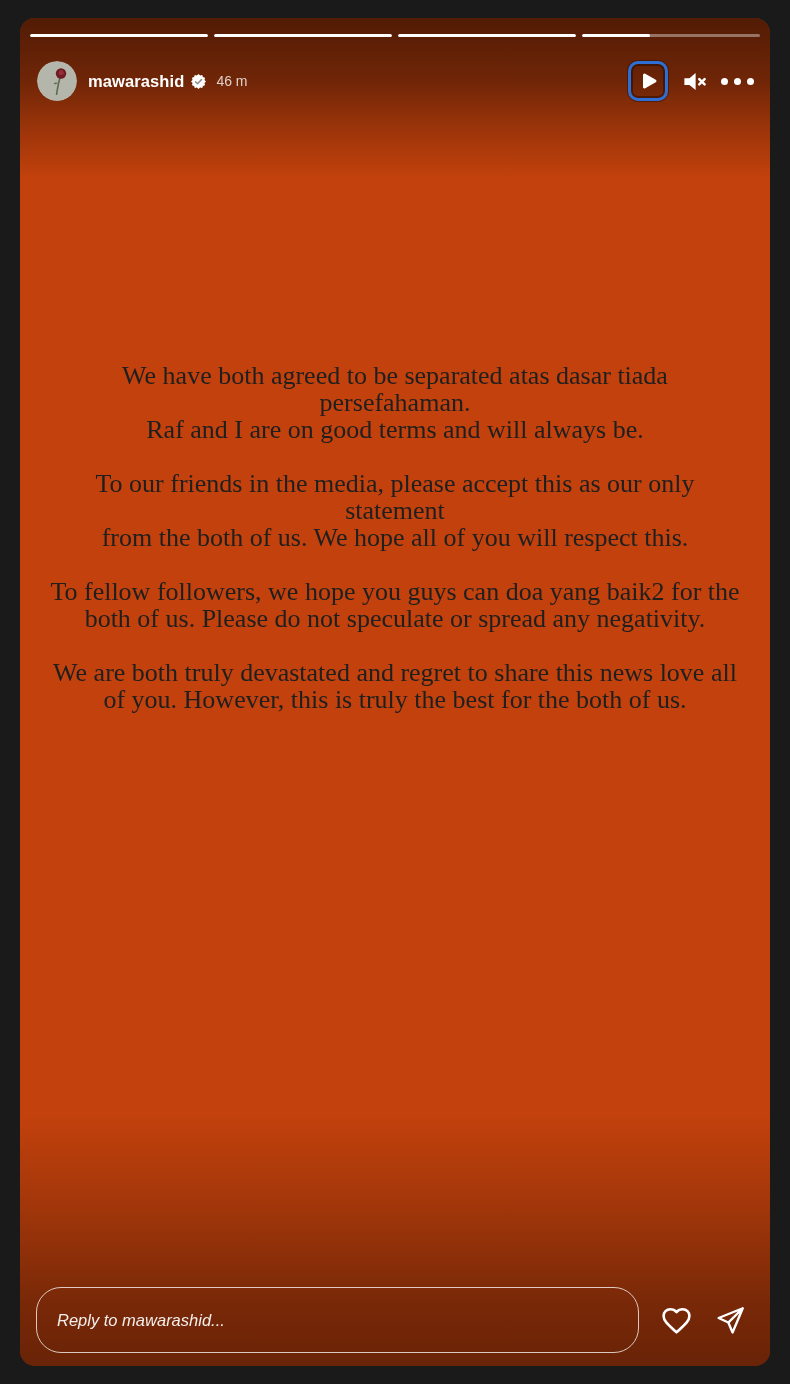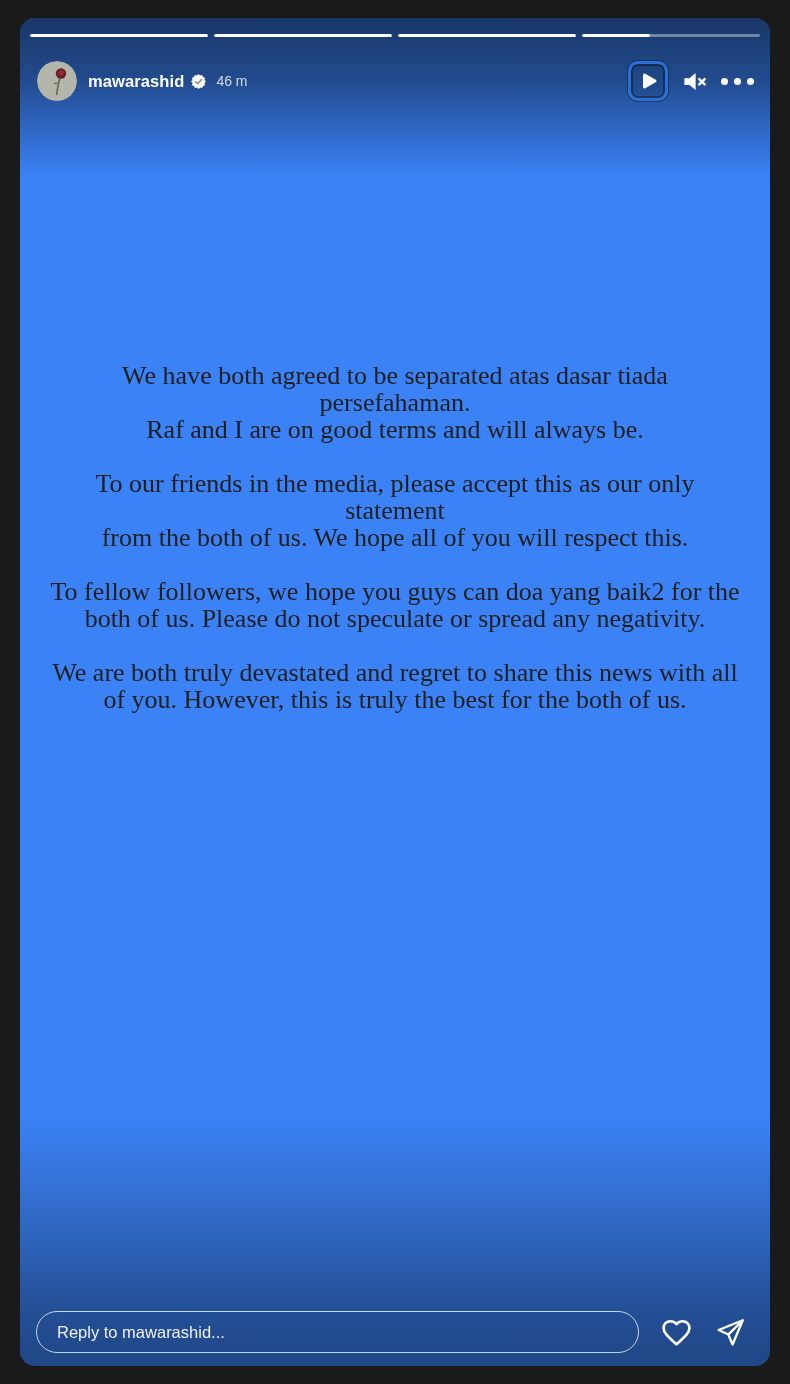--- a/index.html
+++ b/index.html
@@ -2,21 +2,21 @@
 <html style="--focus-ring: #2e6fd6;"><head>
 <meta charset="utf-8">
 <style>
   html,body{margin:0;padding:0;}
   body{
     width:790px;height:1384px;background:#1a1a1a;
     font-family:"Liberation Sans",sans-serif;position:relative;overflow:hidden;
   }
   .story-card{
     position:absolute;top:18px;left:20px;width:750px;height:1348px;
-    background:#3b82f6;border-radius:15px;overflow:hidden;
+    background:#c2410c;border-radius:15px;overflow:hidden;
   }
   .scrim-top{
     position:absolute;top:0;left:0;right:0;height:160px;pointer-events:none;
     background:linear-gradient(180deg,rgba(0,0,0,0.58) 0%,rgba(0,0,0,0.42) 40%,rgba(0,0,0,0.18) 72%,rgba(0,0,0,0) 100%);
   }
   .scrim-bottom{
     position:absolute;bottom:0;left:0;right:0;height:250px;pointer-events:none;
     background:linear-gradient(0deg,rgba(0,0,0,0.46) 0%,rgba(0,0,0,0.38) 25%,rgba(0,0,0,0.16) 65%,rgba(0,0,0,0) 100%);
   }
   .progress-track{
@@ -56,23 +56,23 @@
   .arabic{
     font-size:20px;line-height:1.5;margin:0 0 30px 0;direction:rtl;
   }
   .para{
     font-size:26px;line-height:27px;margin:0 0 27px 0;white-space:pre-line;
   }
   .footer{
     position:absolute;bottom:13px;left:16px;right:24px;display:flex;align-items:center;z-index:5;
   }
   .reply-input{
-    flex:1;height:42px;border-radius:25px;border:1px solid rgba(255,255,255,0.75);
+    flex:1;height:66px;border-radius:25px;border:1px solid rgba(255,255,255,0.75);
     background:transparent;color:#ffffff;font-size:16.5px;padding:0 20px;outline:none;
-    font-family:"Liberation Sans",sans-serif;margin-right:21px;box-sizing:border-box;
+    font-family:"Liberation Sans",sans-serif;margin-right:21px;box-sizing:border-box;font-style:italic;
   }
   .reply-input::placeholder{color:rgba(255,255,255,0.92);}
   .footer .icon-btn + .icon-btn{margin-left:22px;}
 </style>
 </head>
 <body>
 
 <div class="story-card">
 
   <div class="scrim-top"></div>
@@ -140,21 +140,21 @@
     </div>
   </div>
 
   <div class="content">
     <p class="para">We have both agreed to be separated atas dasar tiada persefahaman.
 Raf and I are on good terms and will always be.</p>
     <p class="para">To our friends in the media, please accept this as our only statement
 from the both of us. We hope all of you will respect this.</p>
     <p class="para">To fellow followers, we hope you guys can doa yang baik2 for the
 both of us. Please do not speculate or spread any negativity.</p>
-    <p class="para">We are both truly devastated and regret to share this news with all
+    <p class="para">We are both truly devastated and regret to share this news love all
 of you. However, this is truly the best for the both of us.</p>
   </div>
 
   <div class="footer">
     <input class="reply-input" type="text" placeholder="Reply to mawarashid..." style="">
     <button class="icon-btn">
       <span style="display:flex;">
         <svg width="33" height="33" viewBox="0 0 24 24">
           <path d="M16.5 3.8c-1.74 0-3.41.8-4.5 2.07C10.91 4.6 9.24 3.8 7.5 3.8 4.73 3.8 2.6 5.93 2.6 8.7c0 3.4 3.06 6.17 7.7 10.37L12 20.6l1.7-1.53c4.64-4.2 7.7-6.97 7.7-10.37 0-2.77-2.13-4.9-4.9-4.9z" fill="none" stroke="#ffffff" stroke-width="1.9" stroke-linejoin="round"></path>
         </svg>

